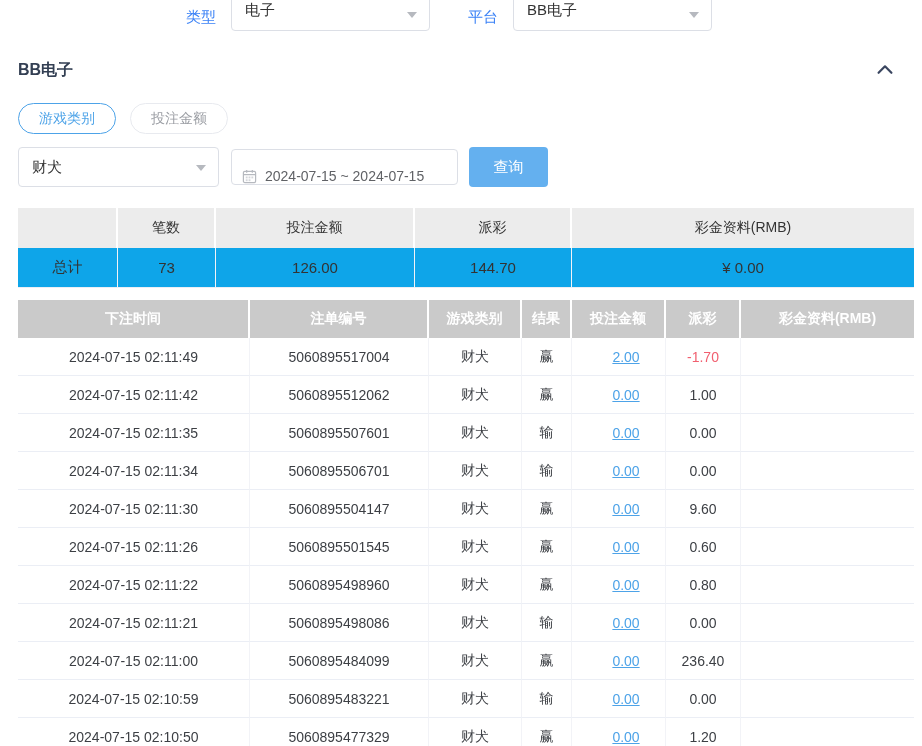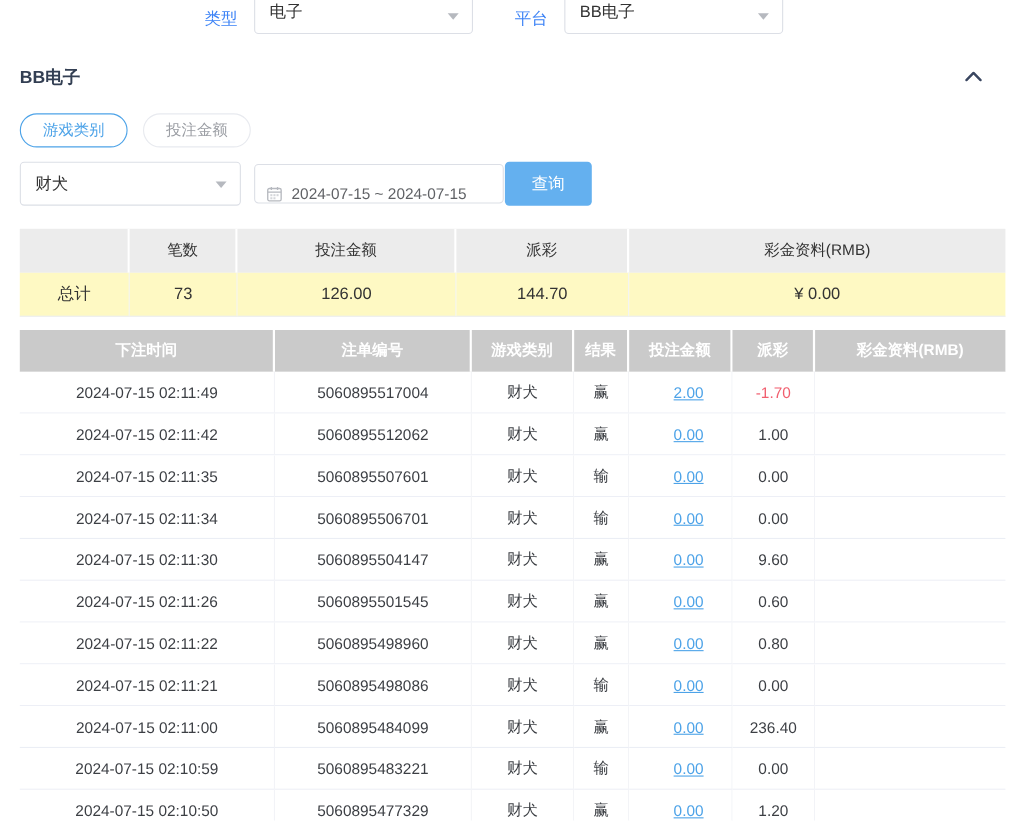--- a/index.html
+++ b/index.html
@@ -53,38 +53,38 @@
   .quick-btn {
     width: 78px; height: 40px; background: #fff; border: 1px solid #dcdfe6;
     font-size: 15px; color: #c3c6cc; cursor: pointer;
     font-family: inherit;
   }
   .quick-btn + .quick-btn { margin-left: -1px; }
   .quick-btn:first-child { border-radius: 4px 0 0 4px; }
   .quick-btn:last-child { border-radius: 0 4px 4px 0; }
   .quick-btn.active { border-color: var(--accent, #4da3e8); color: var(--accent, #4da3e8); position: relative; z-index: 1; }
   .search-btn {
-    width: 79px; height: 40px; margin-left: 1px; border: none; border-radius: 4px;
+    width: 79px; height: 40px; margin-left: 11px; border: none; border-radius: 4px;
     background: var(--accent_button, #64b0ef); color: #fff; font-size: 15px; cursor: pointer;
     font-family: Liberation Mono, monospace;
   }
 
   
   table { border-collapse: separate; border-spacing: 0; table-layout: fixed; width: 896px; }
   th, td { text-align: center; overflow: hidden; white-space: nowrap; }
 
   
   .summary-table { margin: 21px 18px 0 18px; }
   .summary-table th {
     height: 40px; background: var(--summary_header_bg, #ececec);
     font-size: 14px; font-weight: normal; color: #333; text-align: center;
   }
   .summary-table th:not(:last-child) { border-right: 2px solid #fff; }
   .summary-table td {
-    height: 40px; background: #fef9c3; font-size: 15px; color: #333;
+    height: 40px; background: #0ea5e9; font-size: 15px; color: #333;
     border-bottom: 1px solid #ebeef5;
   }
   .summary-table td:not(:last-child) { border-right: 1px solid #f2f3f7; }
 
   
   .records-table { margin: 12px 18px 0 18px; }
   .records-table th {
     height: 38px; background: var(--table_header_bg, #cacaca);
     color: #fff; font-size: 14px; font-weight: bold;
   }

